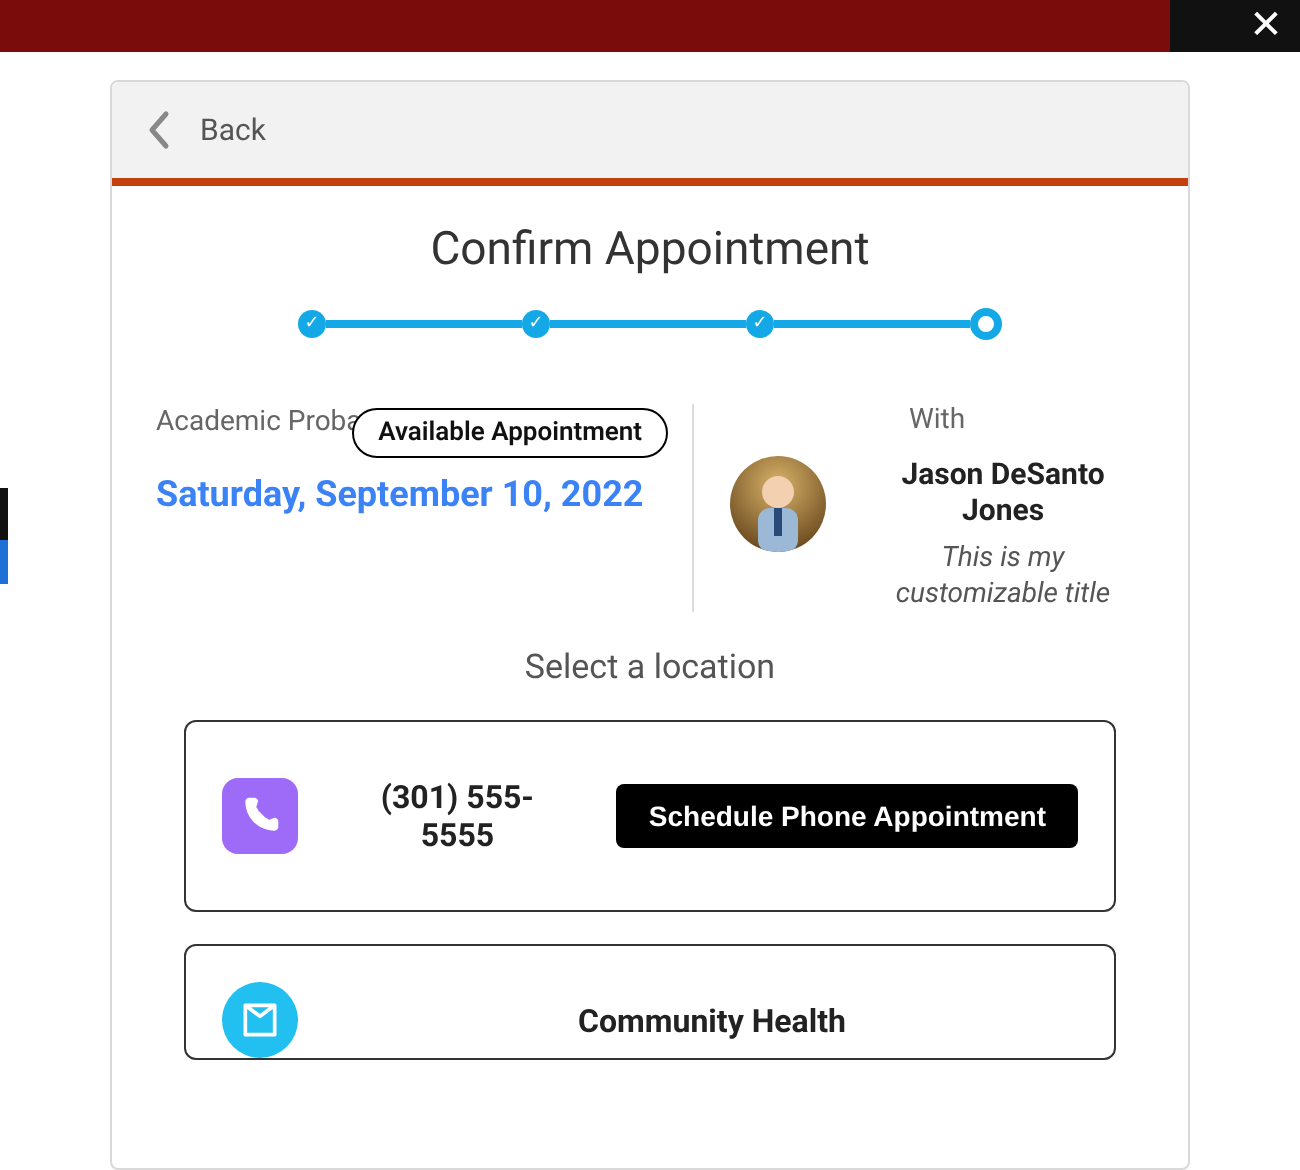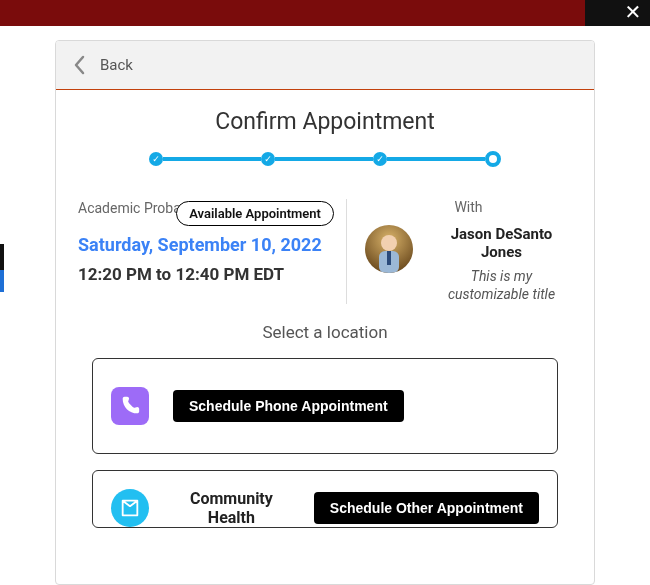--- a/index.html
+++ b/index.html
@@ -44,21 +44,21 @@
     overflow: hidden;
     box-sizing: border-box;
   }
   .modal-header {
     background: #f2f2f2;
     height: 48px;
     display: flex;
     align-items: center;
     padding: 0 16px;
     gap: 12px;
-    border-bottom: 1px solid #c2410c;
+    border-bottom: 4px solid #c2410c;
   }
   .back-chevron svg { display: block; }
   .back-text {
     color: #555;
     font-size: 15px;
     cursor: pointer;
   }
   .title-row {
     text-align: center;
     padding: 18px 0 10px 0;
@@ -275,21 +275,20 @@
     <div class="p-seg"></div>
     <div class="p-dot current"></div>
   </div>
 
   <div class="body">
     <div class="info-row">
       <div class="info-left">
         <div class="service-text">Academic Probation/Dismissal</div>
         <div class="badge">Available Appointment</div>
         <div class="date">Saturday, September 10, 2022</div>
-        <div class="time">12:20 PM to 12:40 PM EDT</div>
       </div>
       <div class="info-right">
         <div class="with-label">With</div>
         <div class="person">
           <div class="avatar">
             <svg width="48" height="48" viewBox="0 0 48 48">
               <defs>
                 <radialGradient id="bg" cx="50%" cy="30%" r="70%">
                   <stop offset="0%" stop-color="#d9b36a"></stop>
                   <stop offset="100%" stop-color="#6b4a1e"></stop>
@@ -310,28 +309,28 @@
     </div>
 
     <div class="select-loc">Select a location</div>
 
     <div class="loc-card">
       <div class="loc-icon phone-bg">
         <svg width="22" height="22" viewBox="0 0 24 24">
           <path d="M6 2c-1 0-2 1-2 2 0 9 7 16 16 16 1 0 2-1 2-2v-3c0-1-1-2-2-2l-3 1c-1 0-1-1-2-1l-4-4c0-1-1-1-1-2l1-3c0-1-1-2-2-2H6z" fill="#fff"></path>
         </svg>
       </div>
+      <div class="loc-label">(301) 555-5555</div>
       <button class="loc-btn">Schedule Phone Appointment</button>
     </div>
 
     <div class="loc-card partial">
       <div class="loc-icon other-bg">
         <svg width="22" height="22" viewBox="0 0 24 24">
           <path d="M4 4h16v16H4z M4 4l8 6 8-6" stroke="#fff" stroke-width="2" fill="none" stroke-linejoin="round"></path>
         </svg>
       </div>
       <div class="loc-label">Community Health</div>
-      <button class="loc-btn">Schedule Other Appointment</button>
     </div>
 
   </div>
 
 </div>
 
 </body></html>

